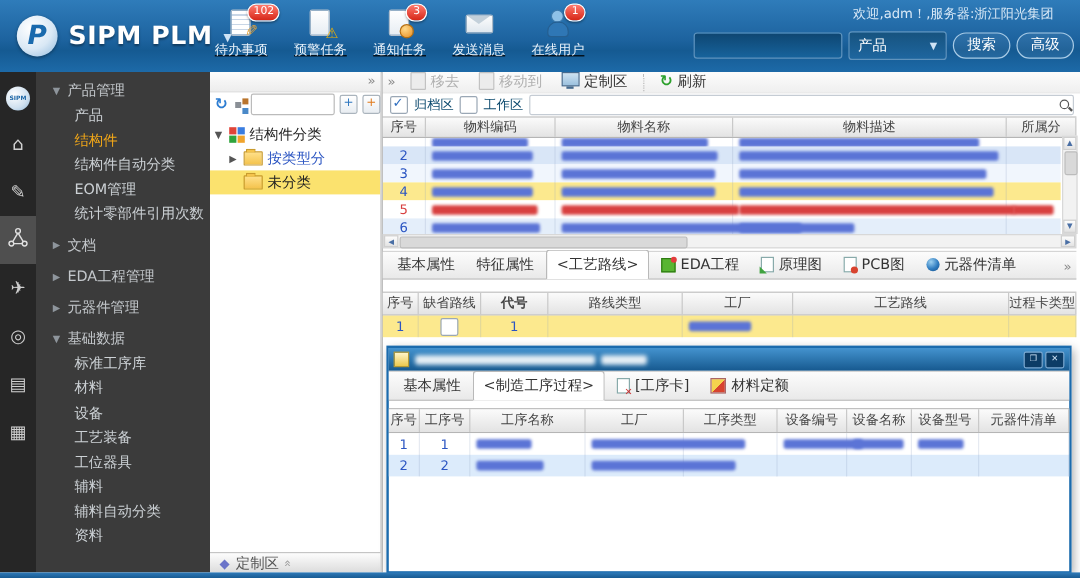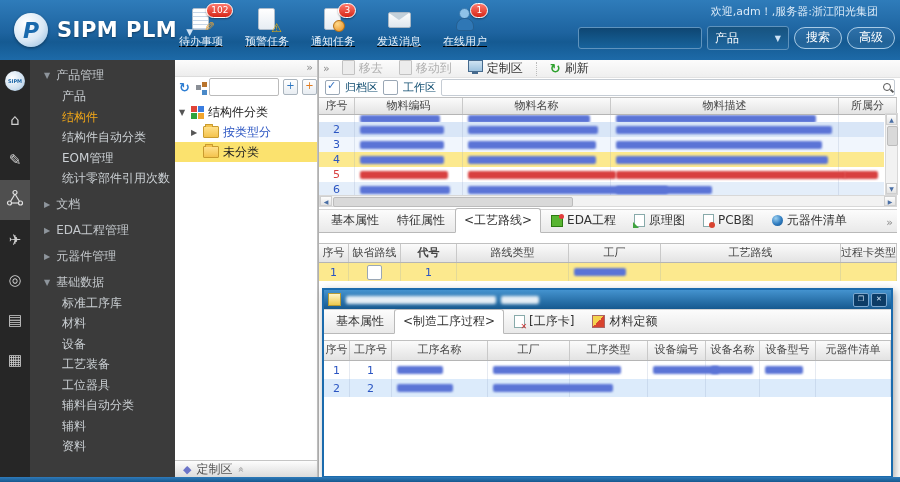--- a/index.html
+++ b/index.html
@@ -295,22 +295,22 @@
       </div>
       <div class="side-group">
         <span class="car">▼</span>
         <span>基础数据</span>
       </div>
       <div class="side-item">标准工序库</div>
       <div class="side-item">材料</div>
       <div class="side-item">设备</div>
       <div class="side-item">工艺装备</div>
       <div class="side-item">工位器具</div>
+      <div class="side-item">辅料</div>
       <div class="side-item">辅料自动分类</div>
-      <div class="side-item">辅料</div>
       <div class="side-item">资料</div>
     </div>
 
   <div class="treepanel">
     <div class="tree-topstrip">
       <span class="chev">»</span>
     </div>
     <div class="tree-toolbar">
       <span class="ticon-refresh">↻</span>
       <span class="hier"></span>

